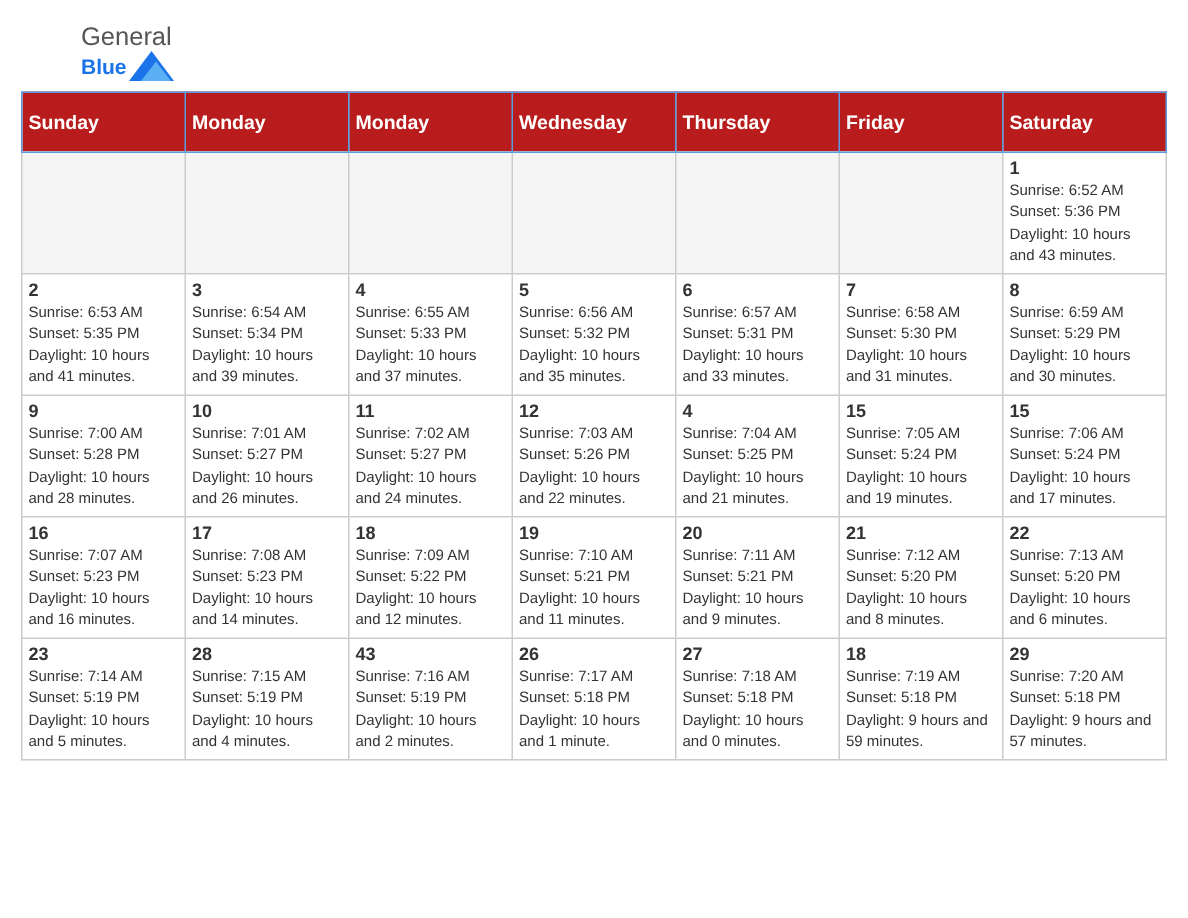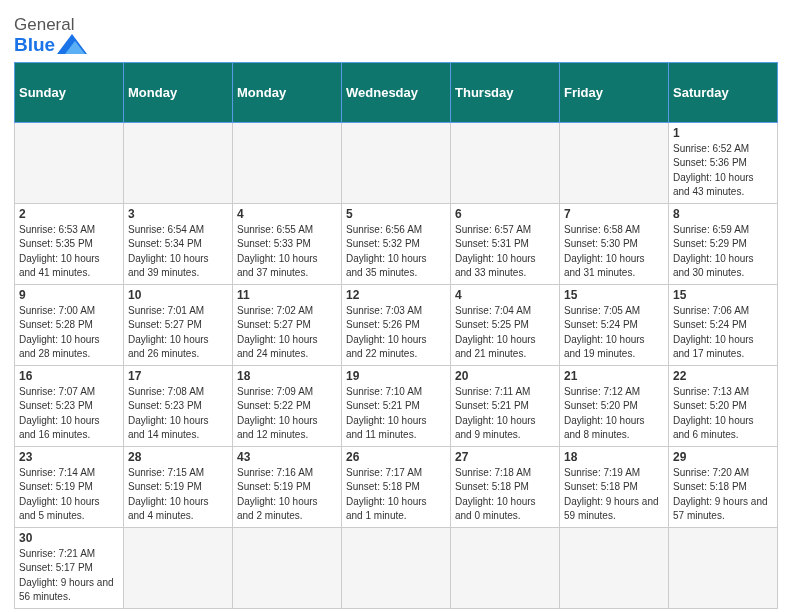--- a/index.html
+++ b/index.html
@@ -12,20 +12,21 @@
     }
     .page {
       width: 792px;
       padding: 10px 14px 10px 14px;
     }
     .header {
       display: flex;
       align-items: flex-start;
       justify-content: space-between;
       margin-bottom: 6px;
+      margin-left: 40px;
     }
     .logo {
       display: flex;
       align-items: center;
       margin-top: 6px;
     }
     .logo-icon {
       width: 30px;
       height: 22px;
       margin-left: 2px;
@@ -43,25 +44,25 @@
     .location {
       font-size: 15px;
       color: #555;
     }
     .calendar {
       width: 100%;
       border-collapse: collapse;
       border: 1px solid #ccc;
     }
     .calendar th {
-      background: #0f766e;
+      background: #b91c1c;
       color: #fff;
       font-size: 13px;
       font-weight: bold;
-      padding: 22px 4px;
+      padding: 12px 4px;
       text-align: left;
       border: 1px solid #5a9be5;
     }
     .calendar td {
       width: calc(100% / 7);
       vertical-align: top;
       border: 1px solid #ccc;
       padding: 3px 4px;
       font-size: 10.5px;
       color: #333;
@@ -87,21 +88,21 @@
     }
   </style>
 </head>
 <body>
 
 <div class="page">
   <div class="header">
     <div class="logo">
       <div style="display:flex;flex-direction:column;line-height:1.1;">
         <span style="font-size:17px;color:#555;font-weight:normal;">General</span>
-        <span style="font-size:19px;color:#1a73e8;font-weight:bold;display:flex;align-items:center;">Blue
+        <span style="font-size:14px;color:#1a73e8;font-weight:bold;display:flex;align-items:center;">Blue
           <svg class="logo-icon" viewBox="0 0 30 20">
             <polygon points="0,20 15,0 30,20" fill="#1a73e8"></polygon>
             <polygon points="8,20 18,7 28,20" fill="#5aaff5"></polygon>
           </svg>
         </span>
       </div>
     </div>
     <div class="title-block">
       <div class="month-title"></div>
       <div class="location"></div>
@@ -246,27 +247,15 @@
           </td>
           <td>
             <div class="day-number">18</div>
             <div class="sun-info">Sunrise: 7:19 AM<br>Sunset: 5:18 PM<br>Daylight: 9 hours and 59 minutes.</div>
           </td>
           <td>
             <div class="day-number">29</div>
             <div class="sun-info">Sunrise: 7:20 AM<br>Sunset: 5:18 PM<br>Daylight: 9 hours and 57 minutes.</div>
           </td>
         </tr>
-        <tr>
-          <td class="last-row">
-            <div class="day-number">30</div>
-            <div class="sun-info">Sunrise: 7:21 AM<br>Sunset: 5:17 PM<br>Daylight: 9 hours and 56 minutes.</div>
-          </td>
-          <td class="empty last-row"></td>
-          <td class="empty last-row"></td>
-          <td class="empty last-row"></td>
-          <td class="empty last-row"></td>
-          <td class="empty last-row"></td>
-          <td class="empty last-row"></td>
-        </tr>
       </tbody>
   </table>
 </div>
 
 </body></html>

